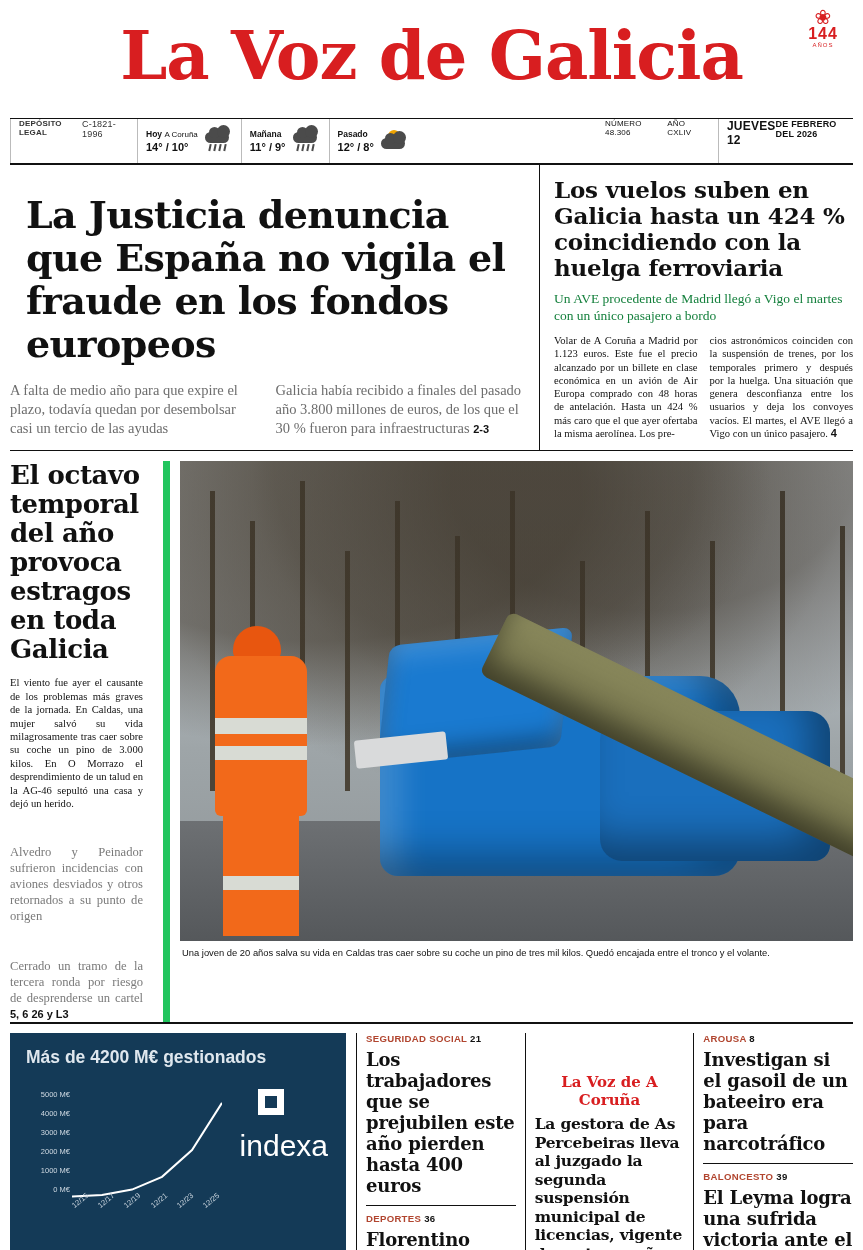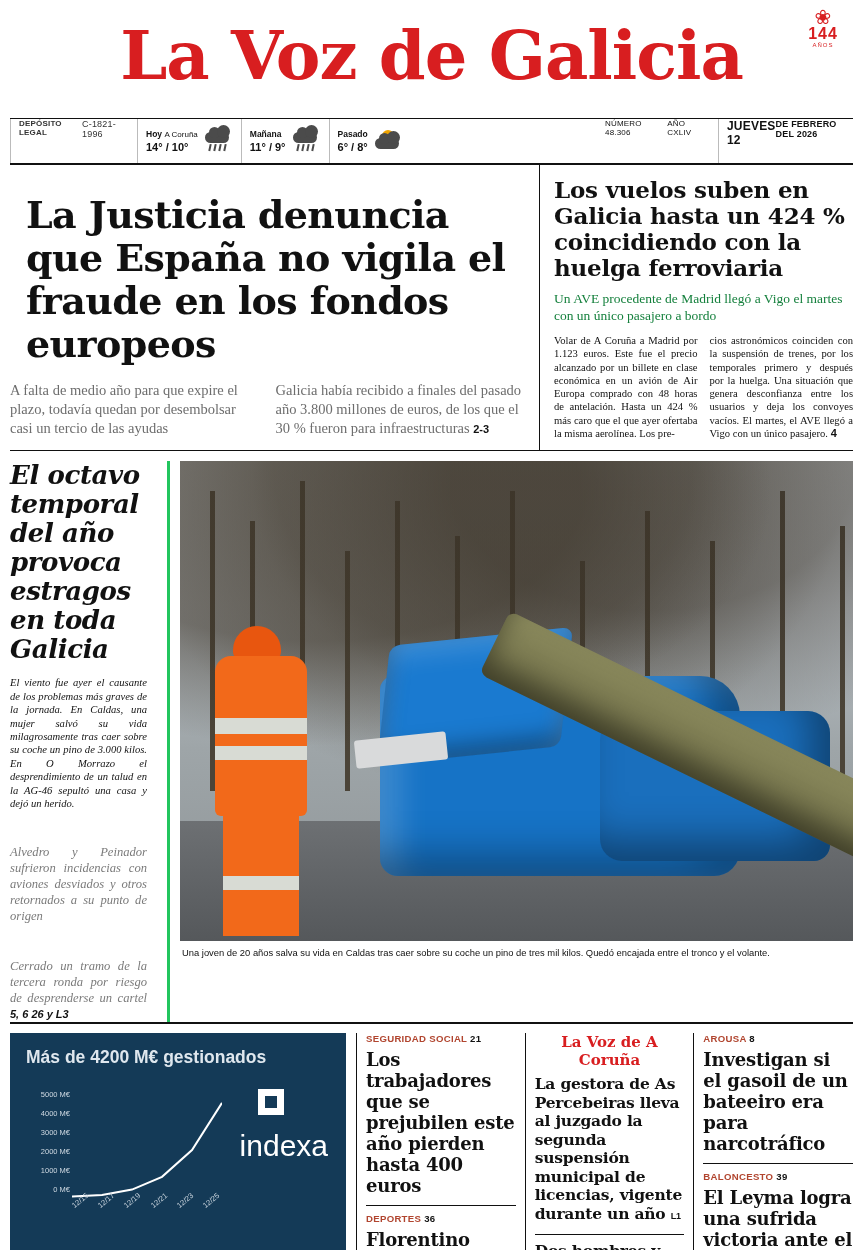--- a/index.html
+++ b/index.html
@@ -85,21 +85,21 @@
   .pg{font-family:"Liberation Sans", sans-serif;font-weight:700;font-size:11px;color:#111;}
 
   .second{flex:1;padding:12px 0 10px 14px;box-sizing:border-box;}
   .second h2{margin:0;font-size:23px;line-height:26px;font-weight:700;font-family:"DejaVu Serif", serif;letter-spacing:-.2px;}
   .second .sub{margin:9px 0 0;font-size:13.5px;line-height:17px;color:#15803d;}
   .second .cols{display:flex;gap:12px;margin-top:10px;}
   .second .cols p{margin:0;flex:1;font-size:10.6px;line-height:13.3px;text-align:justify;}
 
   
   .midrow{display:flex;border-bottom:2px solid #111;padding-top:10px;}
-  .midleft{width:160px;padding-right:20px;box-sizing:border-box;border-right:3px solid #22c55e;font-style:italic;}
+  .midleft{width:160px;padding-right:20px;box-sizing:border-box;border-right:7px solid #22c55e;}
   .midleft h2{margin:0;font-size:26px;line-height:29px;font-weight:700;font-family:"DejaVu Serif", serif;letter-spacing:-.4px;}
   .midleft p{margin:12px 0 0;font-size:10.6px;line-height:13.4px;text-align:justify;}
   .midleft p.grey{color:#7a7a7a;font-size:12.6px;line-height:16px;margin-top:34px;}
   .midright{flex:1;padding-left:10px;}
   .photo{width:100%;height:480px;position:relative;overflow:hidden;background:#5d6166;}
   .caption{
     font-family:"Liberation Sans", sans-serif;font-size:9.4px;line-height:13px;
     padding:5px 2px 8px;border-top:0;color:#111;
   }
 
@@ -145,21 +145,21 @@
 
   .botcols{flex:1;display:flex;padding-left:10px;}
   .bcol{flex:1;padding:0 9px;box-sizing:border-box;border-right:1px solid #111;}
   .bcol:last-child{border-right:0;padding-right:0;}
   .bcol:first-child{border-left:1px solid #111;}
   .kicker{font-family:"Liberation Sans", sans-serif;font-size:9.6px;font-weight:700;color:#b1452f;letter-spacing:.3px;text-transform:uppercase;margin-bottom:5px;}
   .kicker .n{color:#111;}
   .bcol h3{margin:0;font-size:18px;line-height:21px;font-weight:700;font-family:"DejaVu Serif", serif;letter-spacing:-.2px;}
   .bcol h3.small{font-size:15.5px;line-height:18.5px;}
   .bcol .rule{border-top:1px solid #111;margin:9px 0 7px;}
-  .voz-local{text-align:center;color:#d81e20;font-family:"DejaVu Serif", serif;font-weight:700;font-size:15px;margin-bottom:6px;}
+  .voz-local{text-align:center;color:#d81e20;font-family:"DejaVu Serif", serif;font-weight:700;font-size:15px;margin-bottom:6px;margin-top:40px;}
   .l-ref{font-family:"Liberation Sans", sans-serif;font-size:9px;font-weight:700;}
 
   .wm{position:absolute;right:8px;bottom:4px;text-align:right;font-family:"Liberation Sans", sans-serif;color:#9a9a9a;opacity:.75;}
   .wm .a{font-size:12px;}
   .wm .b{font-size:19px;font-weight:700;color:#8f8f8f;}
 </style>
 </head>
 <body>
 
 <div class="page">
@@ -208,21 +208,21 @@
             <i style="left:6px"></i>
             <i style="left:11px"></i>
             <i style="left:16px"></i>
           </div>
       </div>
     </div>
 
     <div class="cell wx sep">
       <div class="txt">
         <div class="day"><span>Pasado</span></div>
-        <div class="temps">6° / 8°</div>
+        <div class="temps">12° / 8°</div>
       </div>
       <div class="ico">
         <div class="sunray">
           <i style="transform:rotate(0deg) translateX(-50%)"></i>
             <i style="transform:rotate(45deg) translateX(-50%)"></i>
           <i style="transform:rotate(90deg) translateX(-50%)"></i>
             <i style="transform:rotate(135deg) translateX(-50%)"></i>
           <i style="transform:rotate(180deg) translateX(-50%)"></i>
             <i style="transform:rotate(225deg) translateX(-50%)"></i>
           <i style="transform:rotate(270deg) translateX(-50%)"></i>

